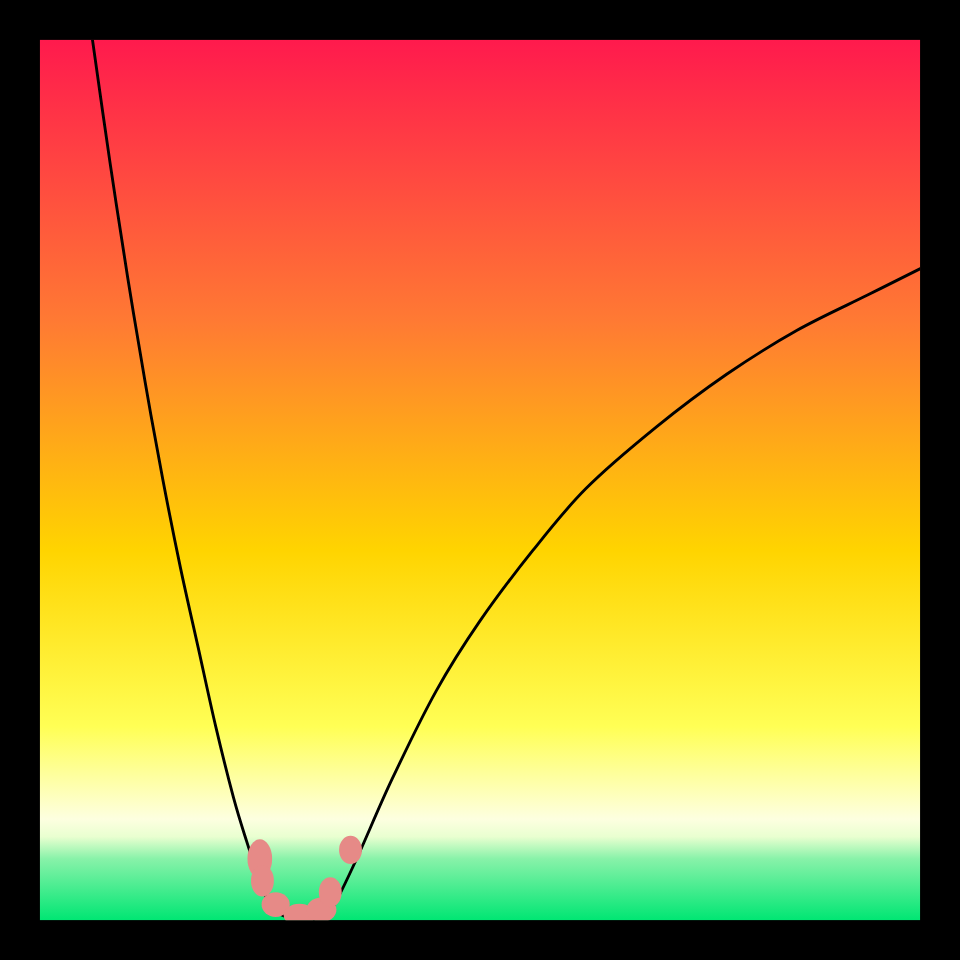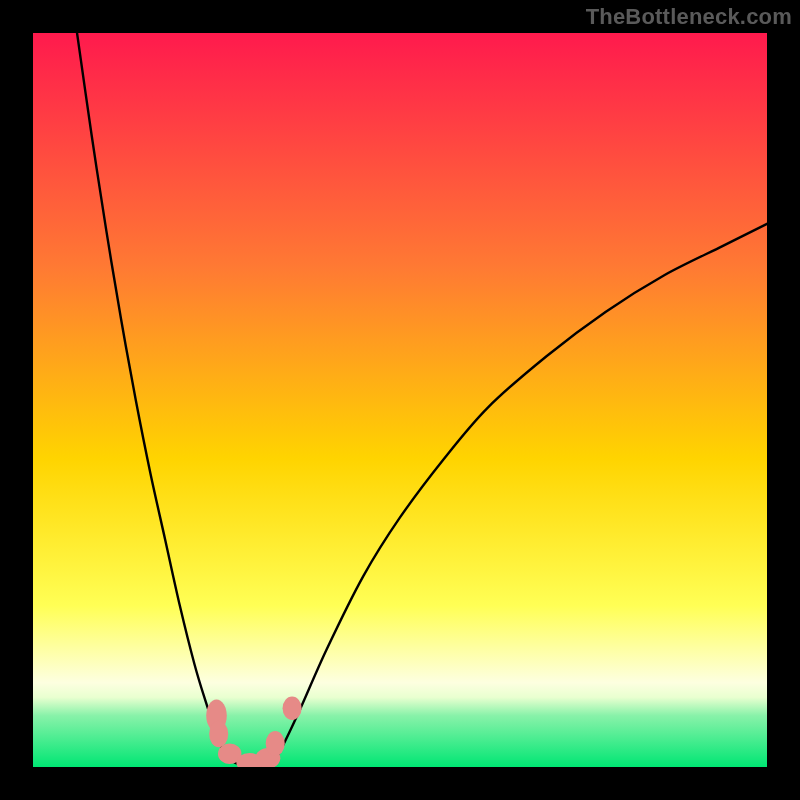--- a/index.html
+++ b/index.html
@@ -35,21 +35,20 @@
     font-size: 22px;
     color: #5a5a5a;
     letter-spacing: 0.2px;
   }
   svg { display: block; }
 </style>
 </head>
 <body>
 
 <div class="frame">
-  <div class="watermark">TheBottleneck.com</div>
   <div class="plot">
     <svg id="chart-svg" width="734" height="734" viewBox="0 0 734 734" preserveAspectRatio="none">
       <defs>
         <linearGradient id="bg-grad" x1="0" y1="0" x2="0" y2="1">
             <stop offset="0.00%" stop-color="#ff1a4d"></stop>
             <stop offset="32.00%" stop-color="#ff7a33"></stop>
             <stop offset="58.00%" stop-color="#ffd400"></stop>
             <stop offset="78.00%" stop-color="#ffff55"></stop>
             <stop offset="88.50%" stop-color="#fdffe0"></stop>
             <stop offset="90.50%" stop-color="#e9ffd0"></stop>

